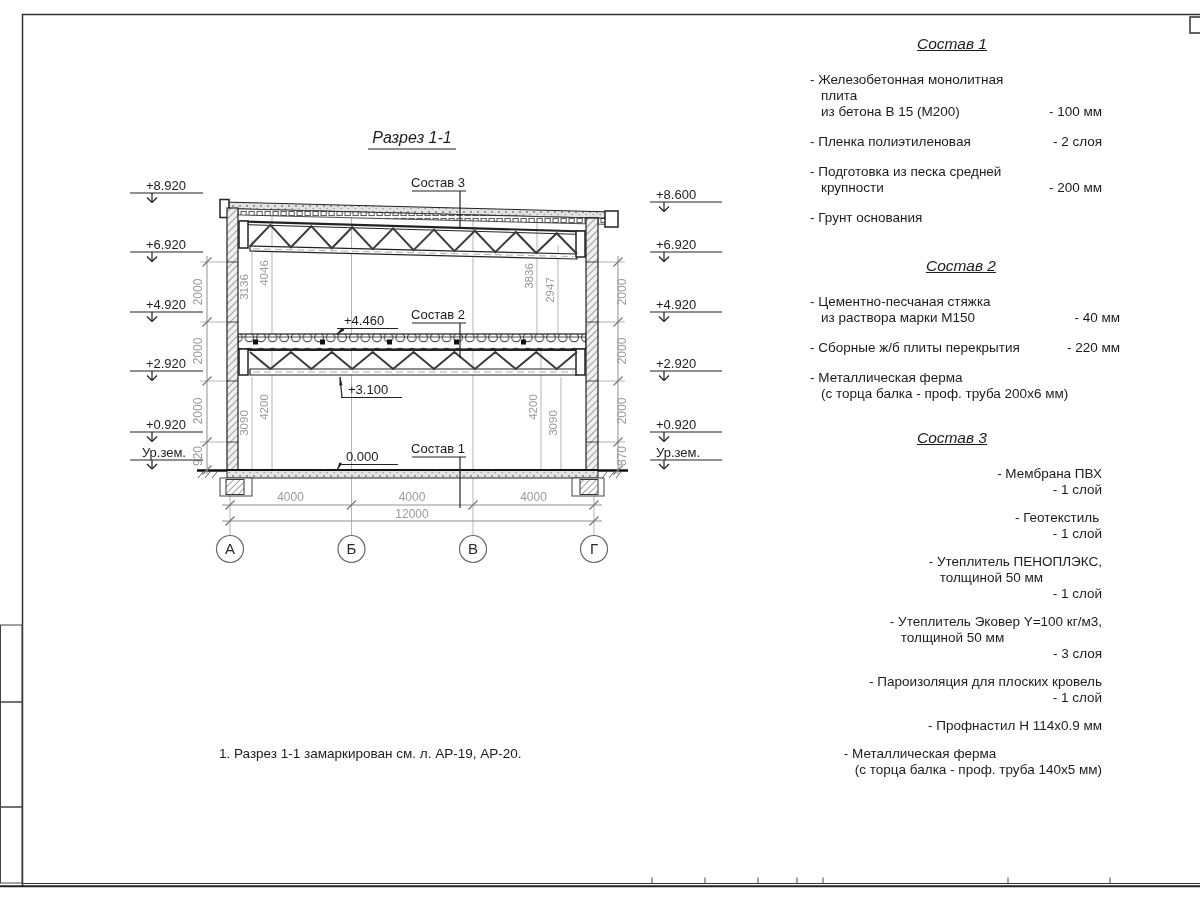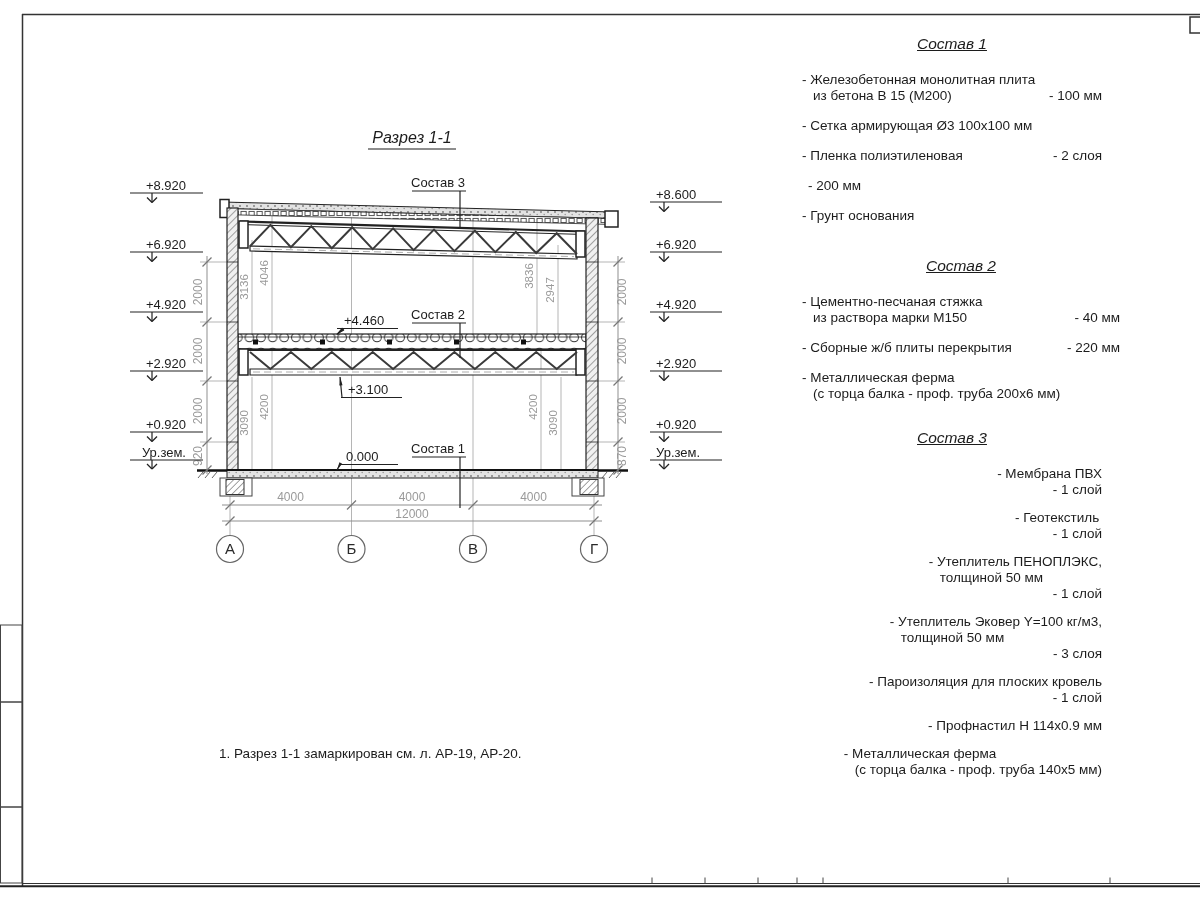--- a/index.html
+++ b/index.html
@@ -5,21 +5,21 @@
   html,body{margin:0;padding:0;background:#fff;}
   body{width:1200px;height:900px;position:relative;overflow:hidden;
        font-family:"Liberation Sans",sans-serif;color:#1c1c1c;}
   #art{position:absolute;left:0;top:0;}
   .comp{position:absolute;left:802px;width:300px;}
   .comp-title{font-size:15.5px;font-style:italic;text-align:center;
               text-decoration:underline;line-height:20px;margin-bottom:18px;}
   .comp-item{display:flex;align-items:flex-end;margin-bottom:14px;
              font-size:13.5px;line-height:16px;}
   .comp.tight .comp-item{margin-bottom:12px;flex-direction:column;}
-  .ci-label{flex:1;white-space:pre-line;padding-left:11px;text-indent:-11px;}
+  .ci-label{flex:1;white-space:pre-line;padding-left:11px;text-indent:-11px;margin-left:8px;}
   .ci-value{white-space:nowrap;text-align:center;padding-left:6px;}
   .note{position:absolute;left:219px;top:746px;font-size:13.5px;}
   svg text{font-family:"Liberation Sans",sans-serif;}
   .dimtxt{fill:#9a9a9a;font-size:12px;}
   .dimtxt-sm{fill:#9a9a9a;font-size:11.5px;}
   .lbl{fill:#1c1c1c;font-size:13px;}
   .grid-letter{fill:#2a2a2a;font-size:15px;}
 </style>
 </head>
 <body>
@@ -367,28 +367,26 @@
 </svg>
 
 <div class="comp" style="top:34px;">
   <div class="comp-title">Состав 1</div>
   <div class="comp-item">
     <div class="ci-label">- Железобетонная монолитная плита
 из бетона В 15 (М200)</div>
     <div class="ci-value">- 100 мм</div>
   </div>
   <div class="comp-item">
-    <div class="ci-label">- Сетка армирующая Ø3 100x100 мм</div>
-    <div class="ci-value"></div>
-  </div>
-  <div class="comp-item">
     <div class="ci-label">- Пленка полиэтиленовая</div>
     <div class="ci-value">- 2 слоя</div>
   </div>
   <div class="comp-item">
+    <div class="ci-label">- Подготовка из песка средней
+крупности</div>
     <div class="ci-value">- 200 мм</div>
   </div>
   <div class="comp-item">
     <div class="ci-label">- Грунт основания</div>
     <div class="ci-value"></div>
   </div>
 </div>
 
 <div class="comp" style="top:256px;width:318px;">
   <div class="comp-title">Состав 2</div>

